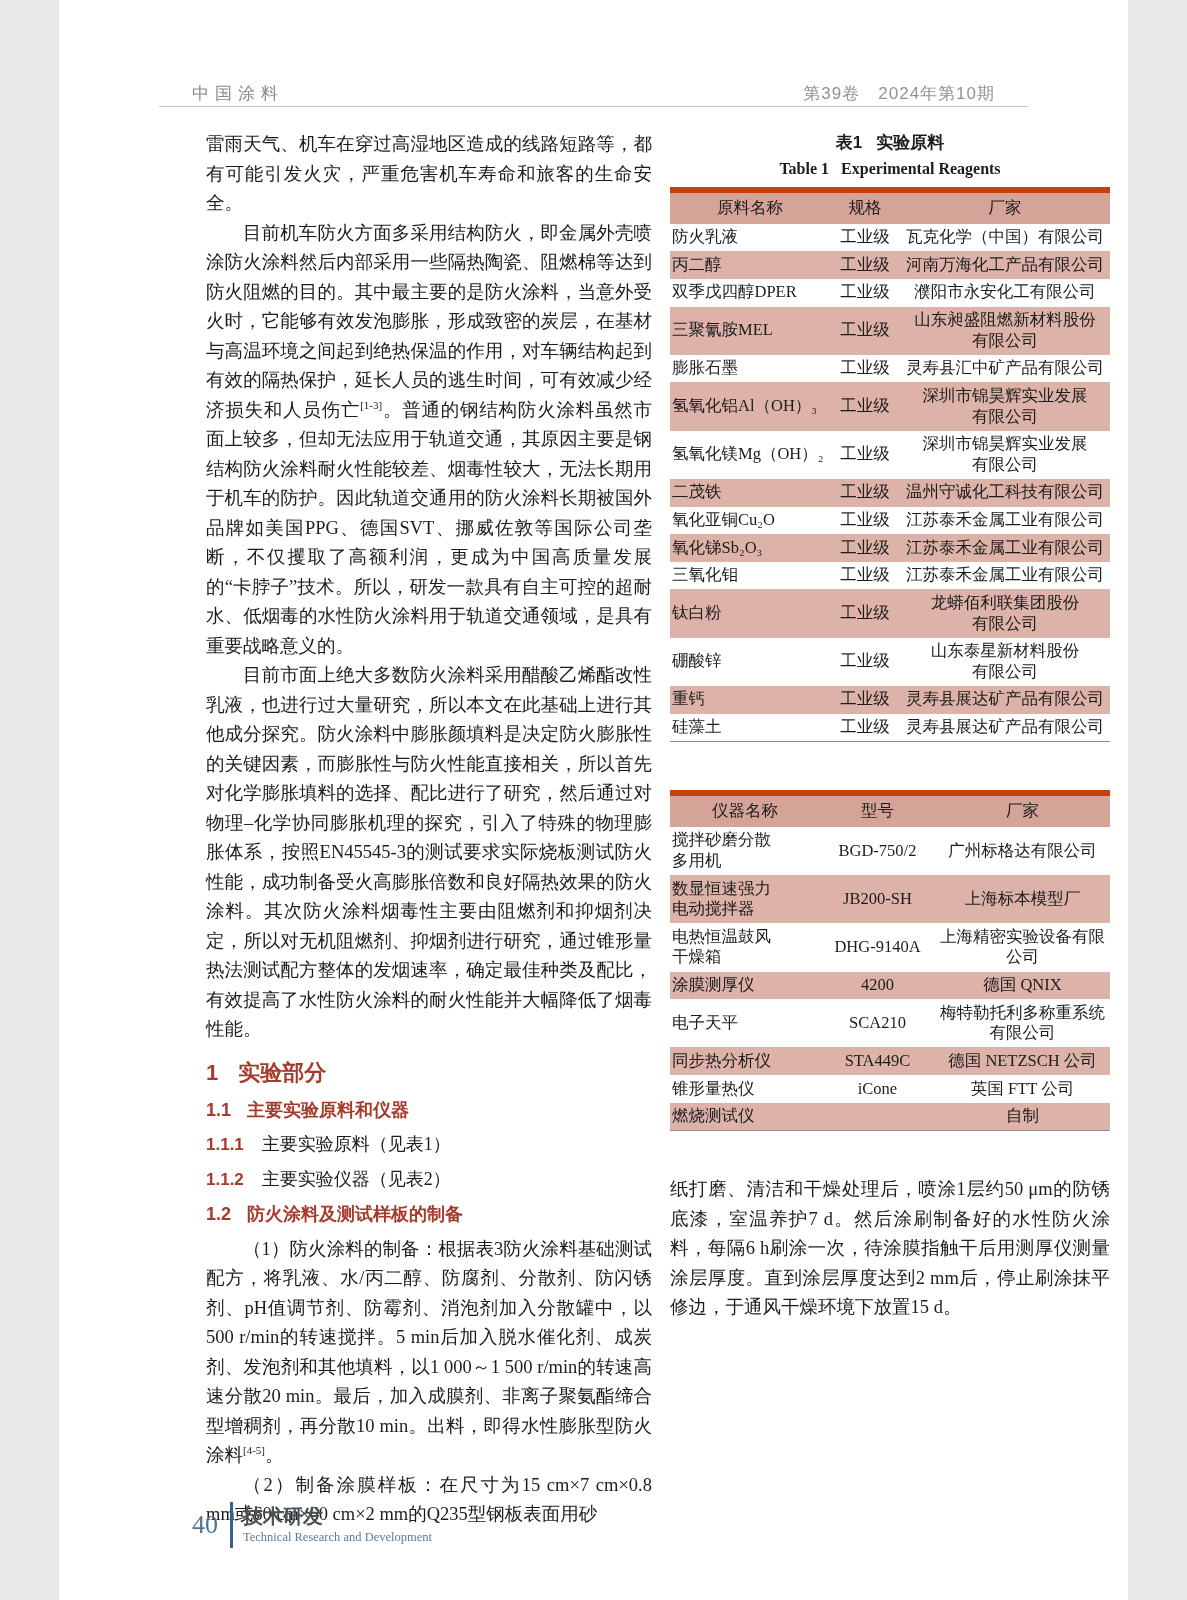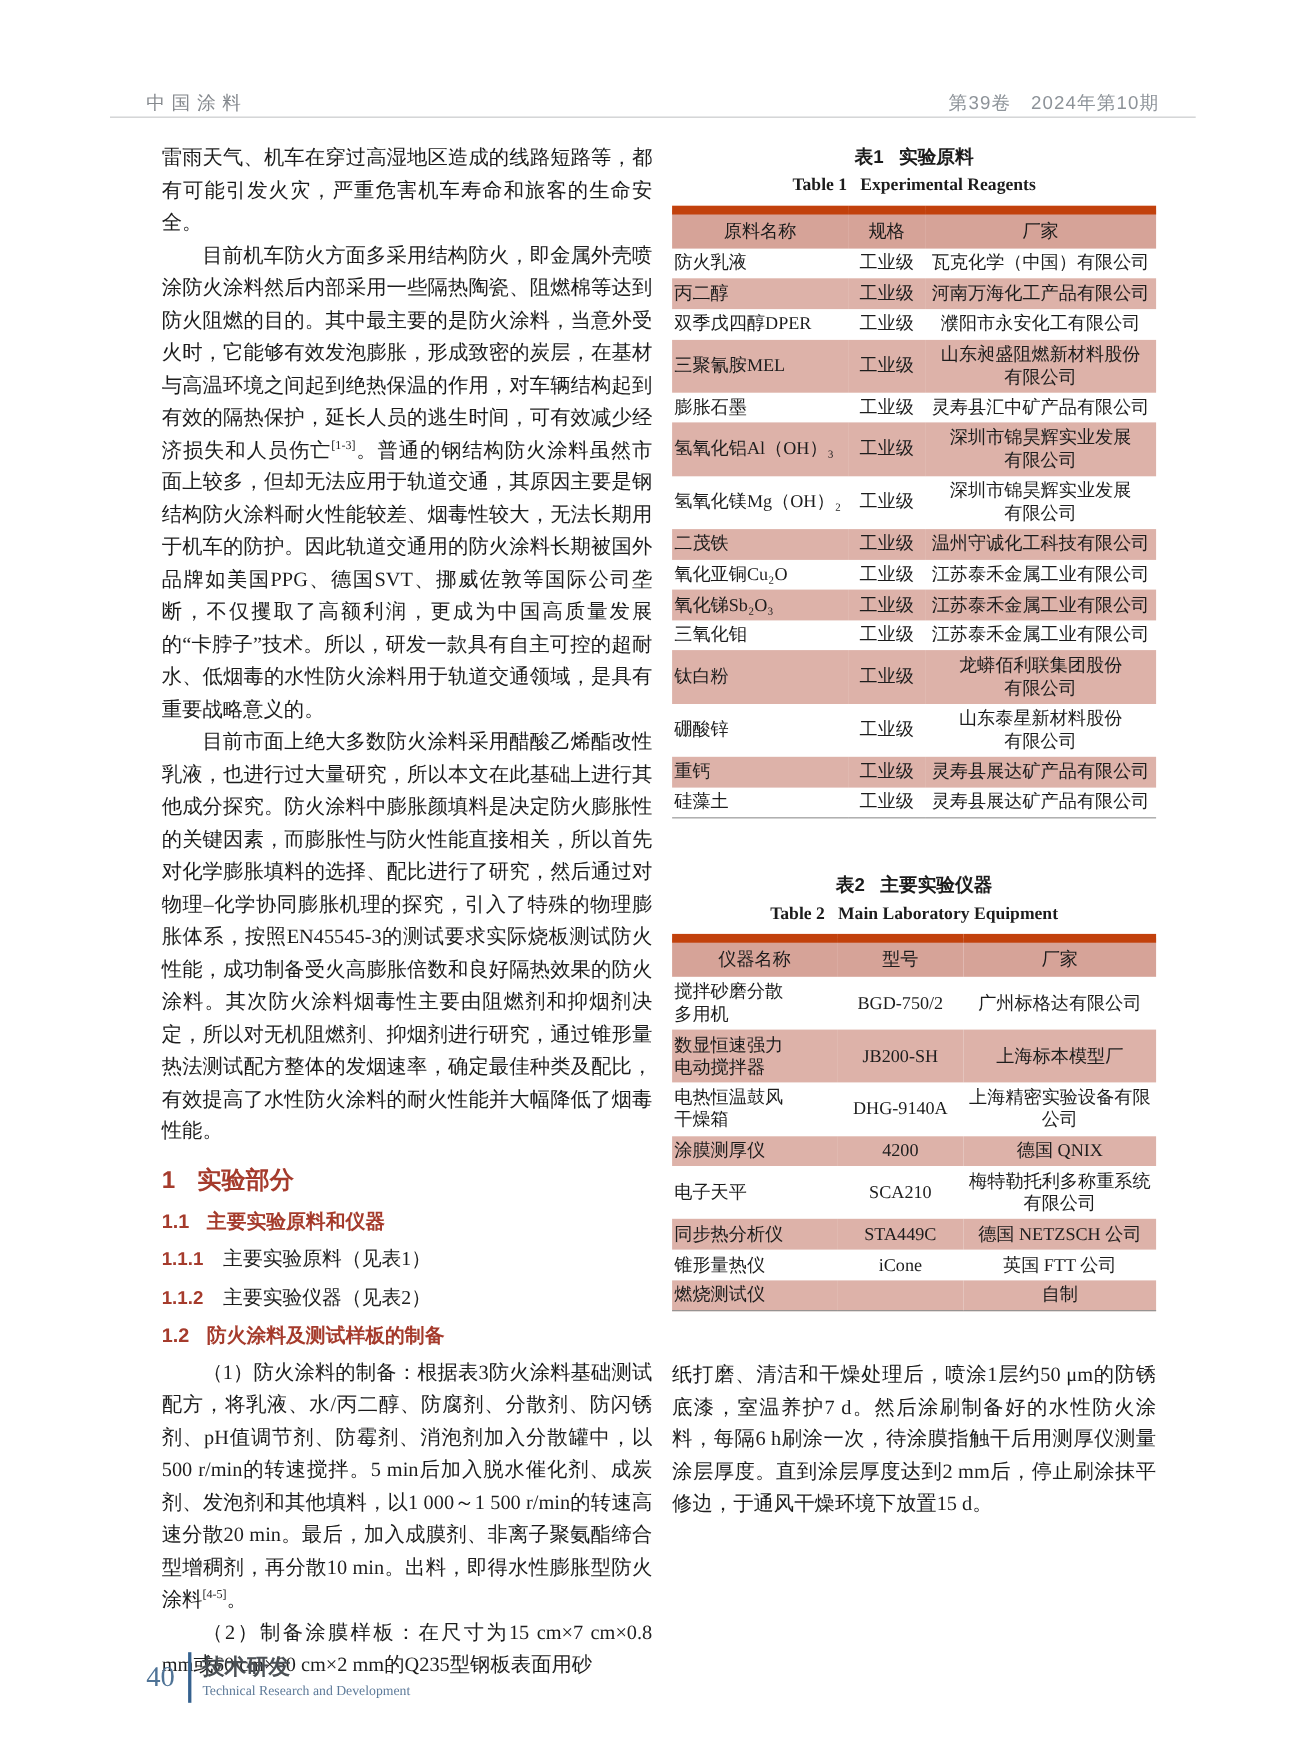--- a/index.html
+++ b/index.html
@@ -1,17 +1,17 @@
 <!DOCTYPE html>
 <html><head>
 <meta charset="utf-8">
 <style>
   html,body{margin:0;padding:0;background:#e8e8e8;}
   .page{
-    position:relative;width:1187px;height:1600px;background:#ffffff;
+    position:relative;width:1069px;height:1600px;background:#ffffff;
     margin:0 auto;overflow:hidden;
     font-family:"Liberation Serif","DejaVu Serif",serif;color:#1c1c1c;
   }
   
   .running-head{position:absolute;top:82px;left:100px;right:100px;height:24px;
     font-family:"Liberation Sans","DejaVu Sans",sans-serif;font-size:17px;color:#85898e;}
   .journal-name{position:absolute;left:33px;top:0;letter-spacing:6px;}
   .issue-info{position:absolute;right:33px;top:0;letter-spacing:1px;color:#8d9399;}
   .head-rule{position:absolute;top:106px;left:100px;right:100px;height:0;
     border-top:1.5px solid #c3c5c7;}
@@ -32,21 +32,21 @@
   .h3{font-size:18px;line-height:27px;margin:8px 0;font-weight:normal;color:#1c1c1c;}
   .h3 .hnum{font-family:"Liberation Sans","DejaVu Sans",sans-serif;color:#a53b2c;font-weight:bold;font-size:17px;margin-right:18px;}
   
   .tbl-caption{ text-align:center;margin:0 0 2px;}
   .tbl-caption .zh{font-family:"Liberation Sans","DejaVu Sans",sans-serif;font-weight:bold;font-size:17px;line-height:26px;display:block;}
   .tbl-caption .zh .cnum{margin-right:14px;}
   .tbl-caption .en{font-weight:bold;font-size:16px;line-height:25px;display:block;margin-bottom:6px;}
   .tbl-caption .en .cnum{margin-right:12px;}
   table.datatbl{width:100%;border-collapse:collapse;font-size:16.5px;line-height:1.25;
     border-bottom:1.5px solid #8f8f8f;}
-  table.datatbl th{background:#d6a398;font-weight:normal;padding:5px 2px;border-top:8px solid #c2410c;}
+  table.datatbl th{background:#d6a398;font-weight:normal;padding:5px 2px;border-top:6px solid #c2410c;}
   table.datatbl td{padding:3.5px 2px;vertical-align:middle;}
   table.datatbl tbody tr:nth-child(even){background:#ddb2a9;}
   td.t-name{text-align:left;padding-left:14px;white-space:pre-line;}
   td.t-spec{text-align:center;}
   td.t-vendor{text-align:center;white-space:pre-line;}
   .tbl2-wrap{margin-top:48px;}
   .right-para{margin-top:44px;}
   
   col.c1a{width:160px;} col.c2a{width:70px;} col.c3a{width:210px;}
   col.c1b{width:150px;} col.c2b{width:115px;} col.c3b{width:175px;}
@@ -207,24 +207,20 @@
 
           <tr>
             <td class="t-name">硅藻土</td>
             <td class="t-spec">工业级</td>
             <td class="t-vendor">灵寿县展达矿产品有限公司</td>
           </tr>
         </tbody>
     </table>
 
     <div class="tbl2-wrap">
-      <div class="tbl-caption">
-        <span class="zh"><span class="cnum">表2</span><span>主要实验仪器</span></span>
-        <span class="en"><span class="cnum">Table 2</span><span>Main Laboratory Equipment</span></span>
-      </div>
 
       <table class="datatbl">
         <colgroup>
             <col class="c1b">
             <col class="c2b">
             <col class="c3b">
           </colgroup>
         <thead>
           <tr>
             <th>仪器名称</th>

